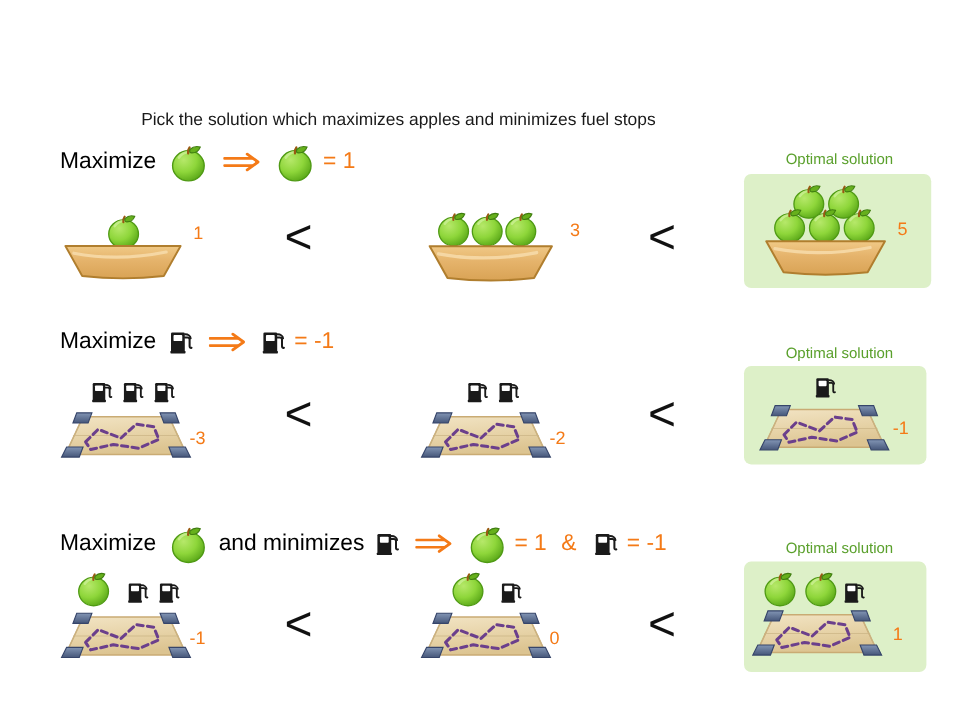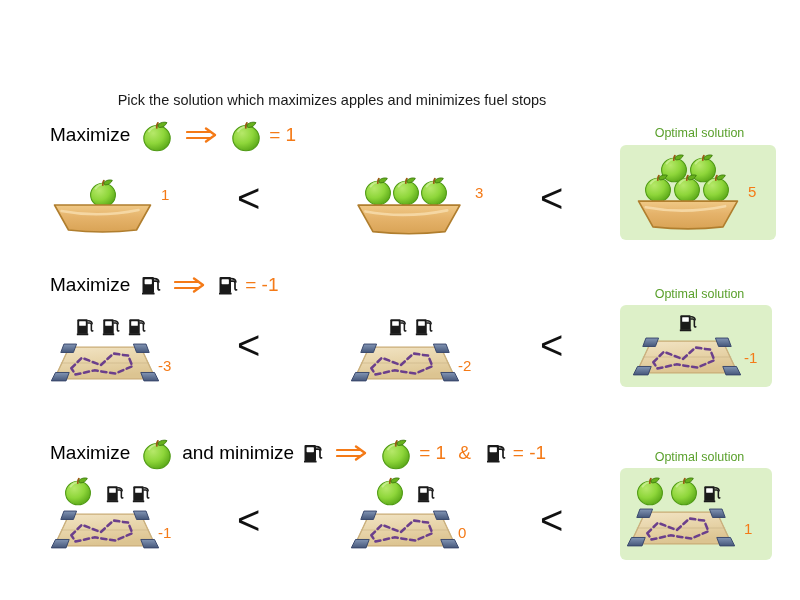--- a/index.html
+++ b/index.html
@@ -319,21 +319,21 @@
   </div>
 
   <div class="row" id="row3" style="top:432px;">
     <div class="row-label" style="top:4px;">
       <span class="word">Maximize</span>
       <span class="apple">
         <svg width="34" height="34" viewBox="0 0 32 32">
             <use href="#ico-apple"></use>
           </svg>
       </span>
-      <span class="word tight">and minimize</span>
+      <span class="word tight">and minimizes</span>
       <span class="pump">
         <svg width="22" height="24" viewBox="0 0 22 24">
             <use href="#ico-pump"></use>
           </svg>
       </span>
       <span class="arrow-wrap">
         <svg width="31" height="18" viewBox="0 0 31 18">
             <use href="#ico-arrow"></use>
           </svg>
       </span>

